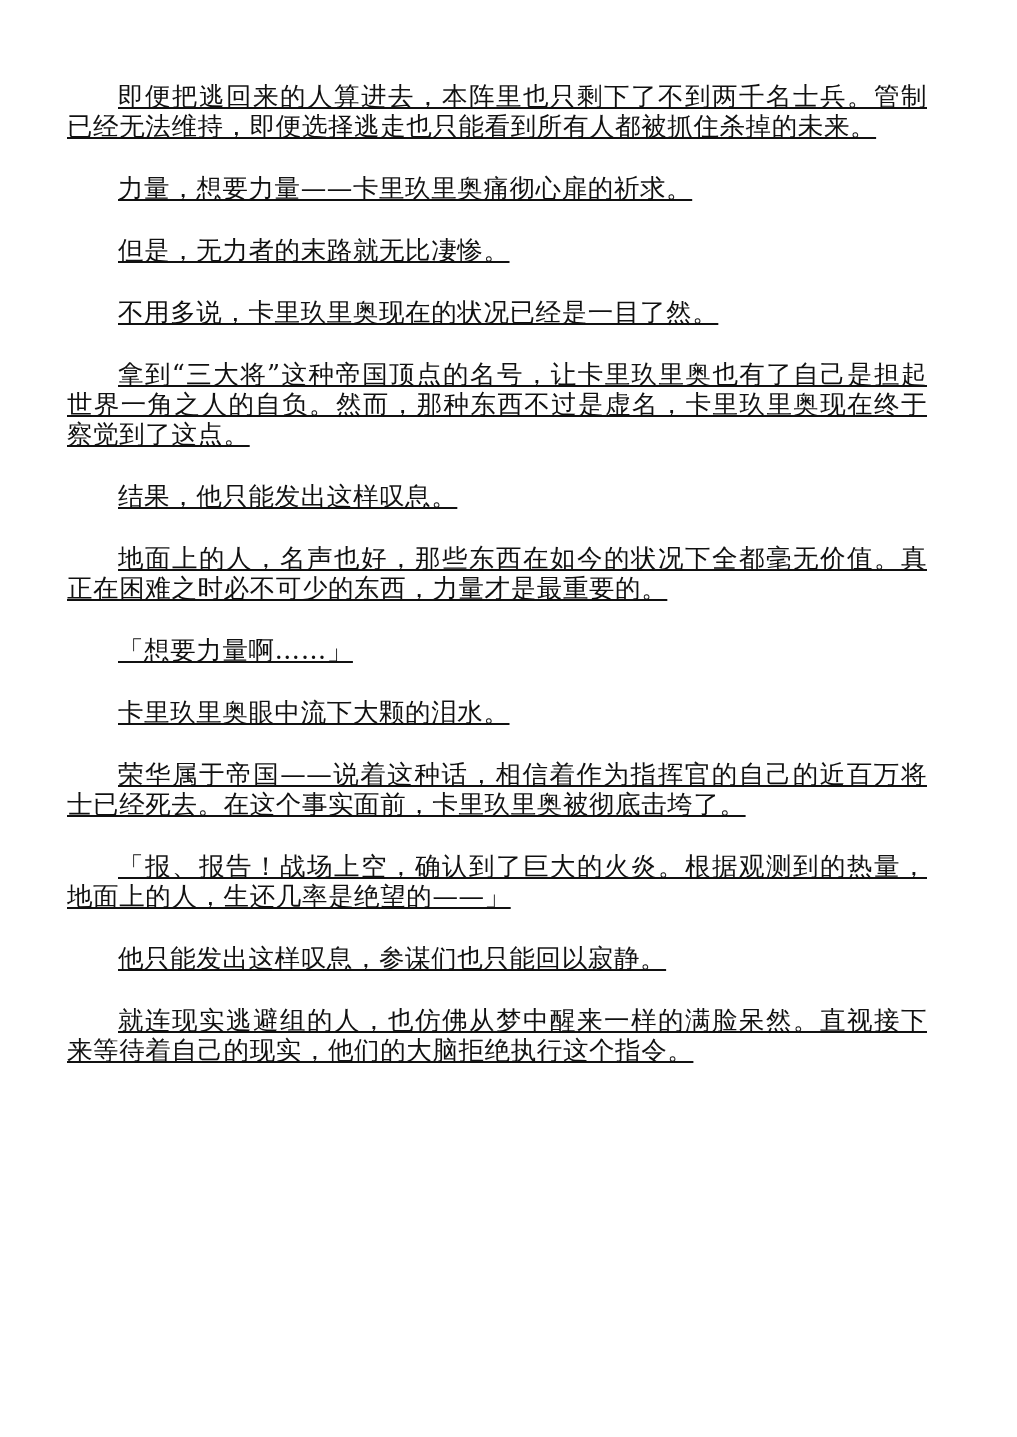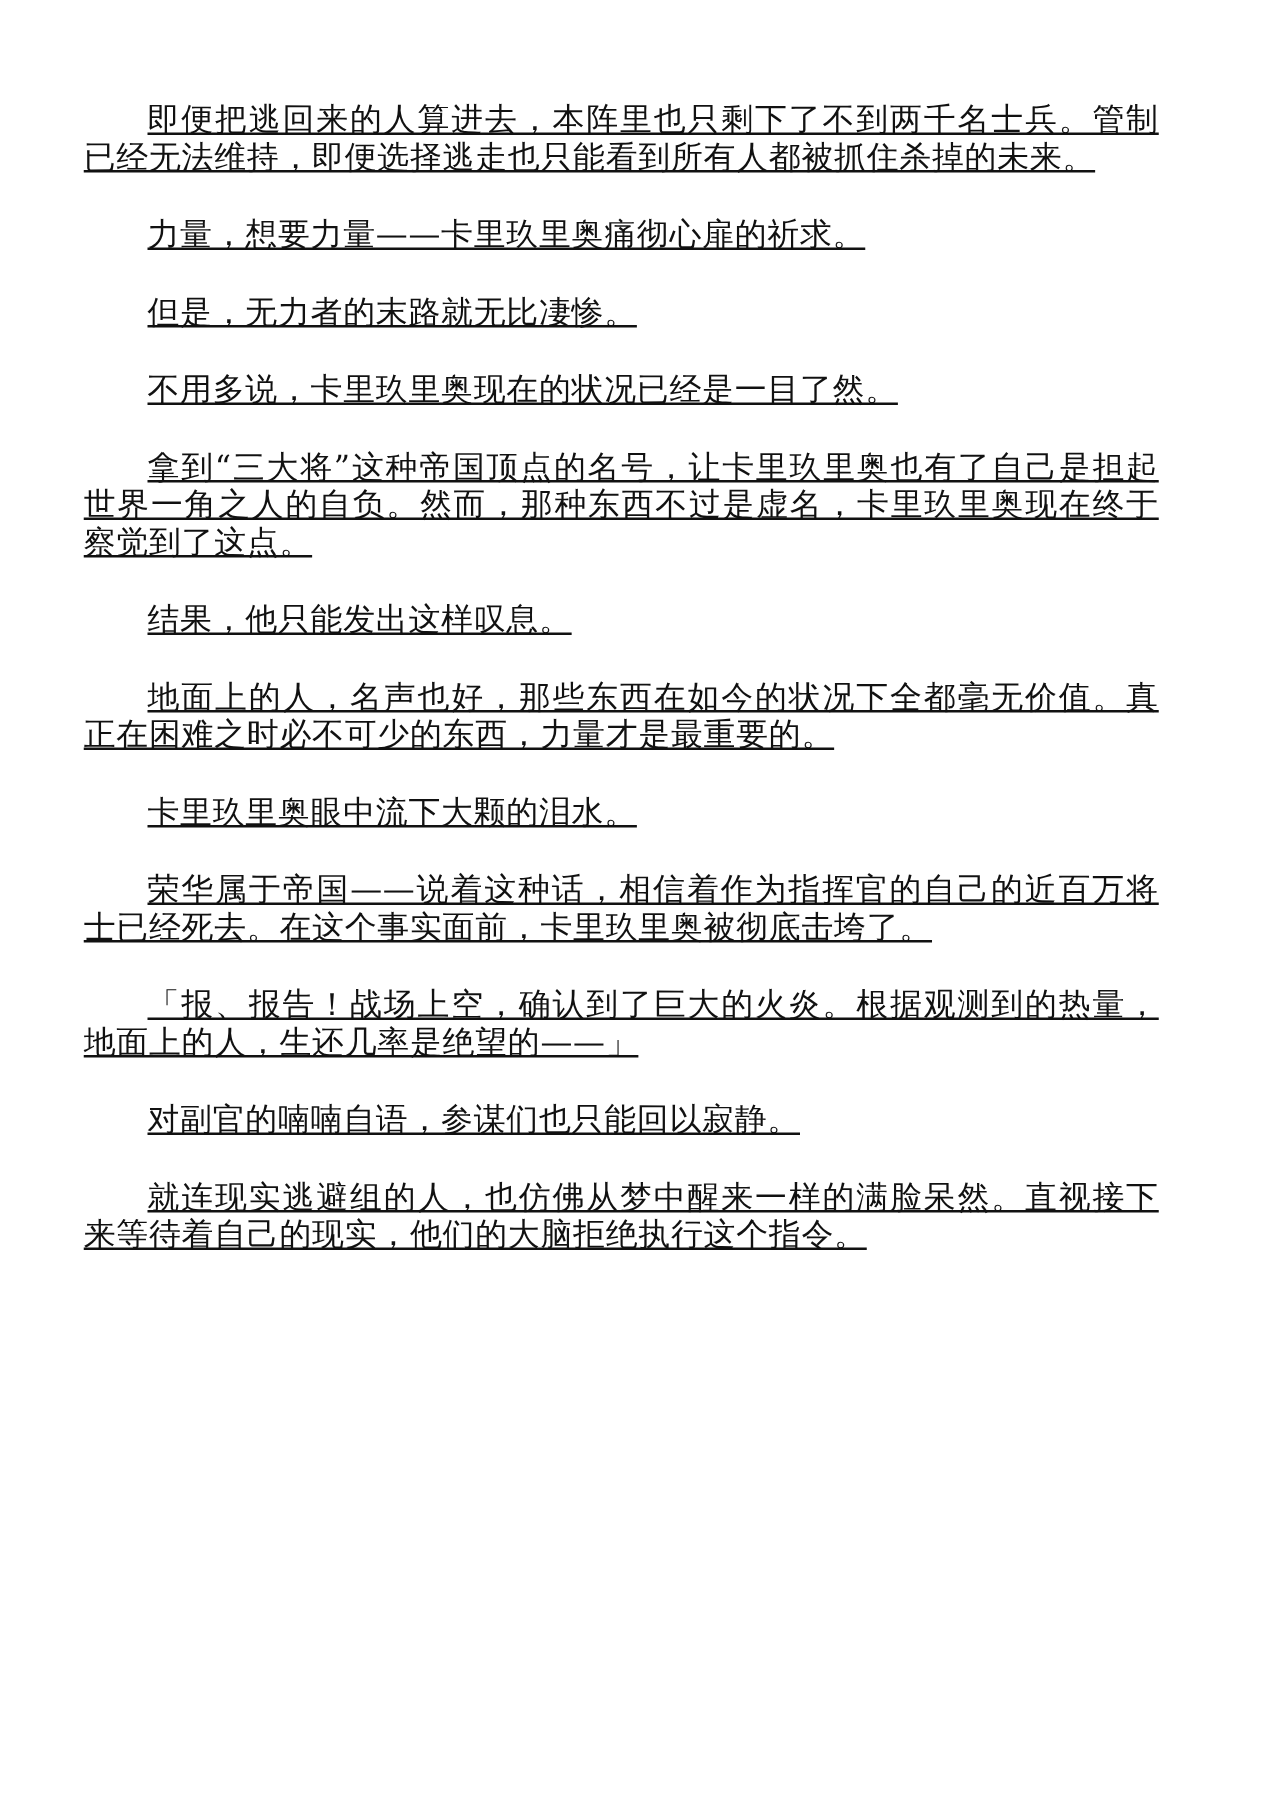--- a/index.html
+++ b/index.html
@@ -36,18 +36,19 @@
 <body>
 
 <div class="page">
   <p class="para">即便把逃回来的人算进去，本阵里也只剩下了不到两千名士兵。管制已经无法维持，即便选择逃走也只能看到所有人都被抓住杀掉的未来。</p>
   <p class="para">力量，想要力量——卡里玖里奥痛彻心扉的祈求。</p>
   <p class="para">但是，无力者的末路就无比凄惨。</p>
   <p class="para">不用多说，卡里玖里奥现在的状况已经是一目了然。</p>
   <p class="para">拿到“三大将”这种帝国顶点的名号，让卡里玖里奥也有了自己是担起世界一角之人的自负。然而，那种东西不过是虚名，卡里玖里奥现在终于察觉到了这点。</p>
   <p class="para">结果，他只能发出这样叹息。</p>
   <p class="para">地面上的人，名声也好，那些东西在如今的状况下全都毫无价值。真正在困难之时必不可少的东西，力量才是最重要的。</p>
+  <p class="para">「想要力量啊……」</p>
   <p class="para">卡里玖里奥眼中流下大颗的泪水。</p>
   <p class="para">荣华属于帝国——说着这种话，相信着作为指挥官的自己的近百万将士已经死去。在这个事实面前，卡里玖里奥被彻底击垮了。</p>
   <p class="para">「报、报告！战场上空，确认到了巨大的火炎。根据观测到的热量，地面上的人，生还几率是绝望的——」</p>
-  <p class="para">对副官的喃喃自语，参谋们也只能回以寂静。</p>
+  <p class="para">他只能发出这样叹息，参谋们也只能回以寂静。</p>
   <p class="para">就连现实逃避组的人，也仿佛从梦中醒来一样的满脸呆然。直视接下来等待着自己的现实，他们的大脑拒绝执行这个指令。</p>
 </div>
 
 </body></html>

